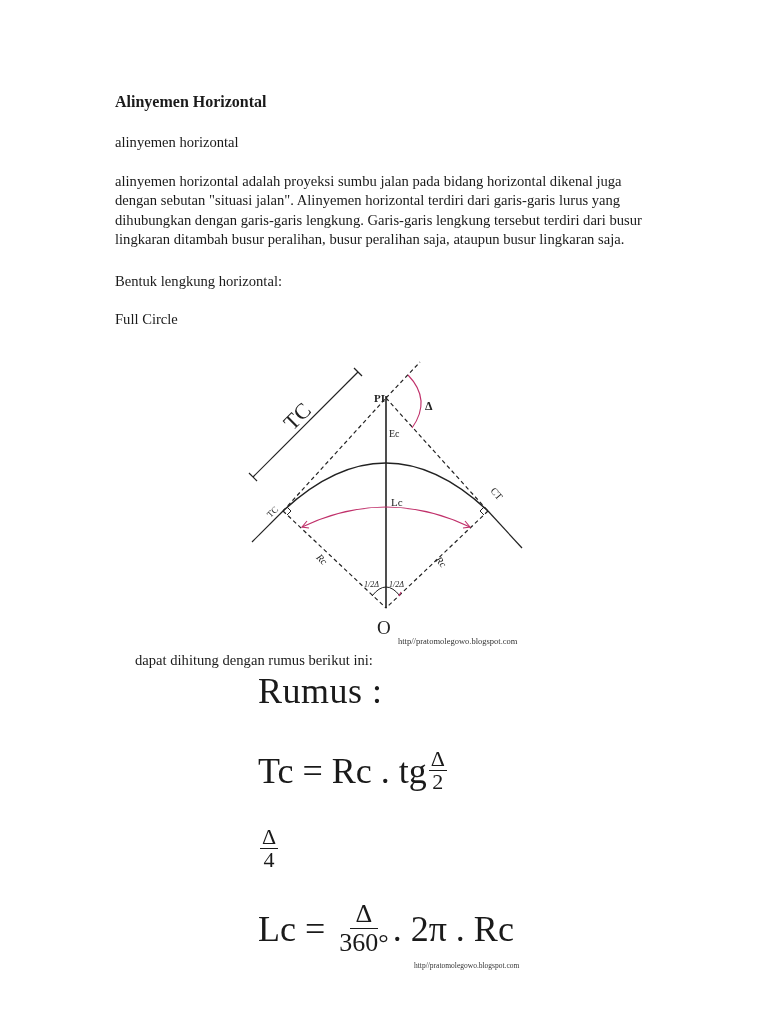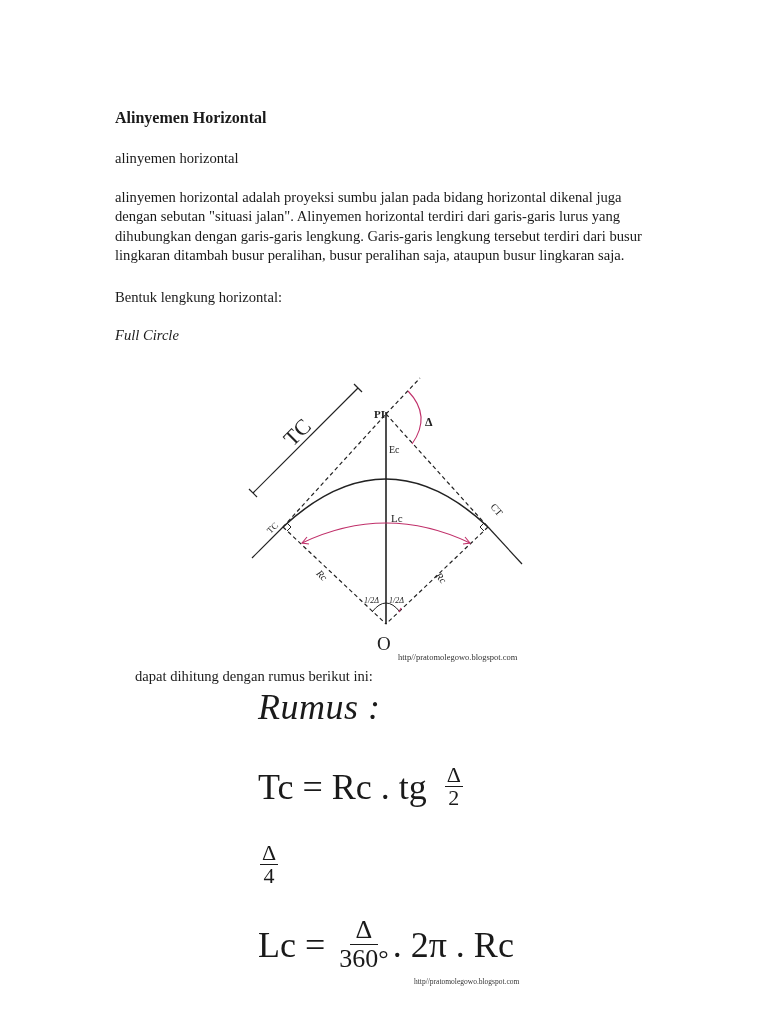--- a/index.html
+++ b/index.html
@@ -1,32 +1,32 @@
 <!DOCTYPE html>
 <html><head>
 <meta charset="utf-8">
 <style>
   html, body { margin: 0; padding: 0; }
   body {
     width: 768px; height: 1024px; background: #ffffff; position: relative;
     overflow: hidden; font-family: "Liberation Serif", "DejaVu Serif", serif; color: #1a1a1a;
   }
-  .page { position: absolute; left: 0; top: 16px; width: 768px; height: 768px; }
+  .page { position: absolute; left: 0; top: 0; width: 768px; height: 768px; }
   .heading { position: absolute; left: 115px; top: 93px; font-size: 16px; font-weight: bold; margin: 0; }
   .para { position: absolute; left: 115px; font-size: 14.6px; line-height: 19.4px; margin: 0; width: 540px; }
   .p-sub { top: 133px; }
   .p-body { top: 172px; }
   .p-bentuk { top: 272px; }
-  .p-full { top: 310px; font-style: italic; }
+  .p-full { top: 310px; }
   .p-dapat { top: 651px; margin-left: 20px; }
   .diagram { position: absolute; left: 230px; top: 360px; width: 320px; height: 295px; }
   .formula-block { position: absolute; left: 240px; top: 668px; width: 320px; height: 310px; }
-  .f-title { position: absolute; left: 18px; top: 2px; font-size: 36px; letter-spacing: 0.5px; font-style: italic; }
+  .f-title { position: absolute; left: 18px; top: 2px; font-size: 36px; letter-spacing: 0.5px; }
   .f-line { position: absolute; left: 18px; font-size: 36px; white-space: nowrap; display: flex; align-items: center; }
-  .f1 { top: 80px; gap: 16px; }
+  .f1 { top: 80px; }
   .f2 { top: 158px; }
   .f3 { top: 232px; }
   .frac { display: inline-flex; flex-direction: column; align-items: center; font-size: 22px; line-height: 22px; margin-left: 2px; vertical-align: middle; }
   .frac .num { border-bottom: 1.5px solid #1a1a1a; padding: 0 2px; }
   .frac.big { font-size: 26px; line-height: 28px; margin: 0 4px 0 14px; }
   .frac.big .num { padding: 0 6px; }
   .watermark { position: absolute; font-family: Liberation Serif, serif; font-size: 8.5px; color: #333; }
   .wm1 { left: 398px; top: 636px; }
   .wm2 { left: 414px; top: 961px; font-size: 7.5px; }
 </style>

